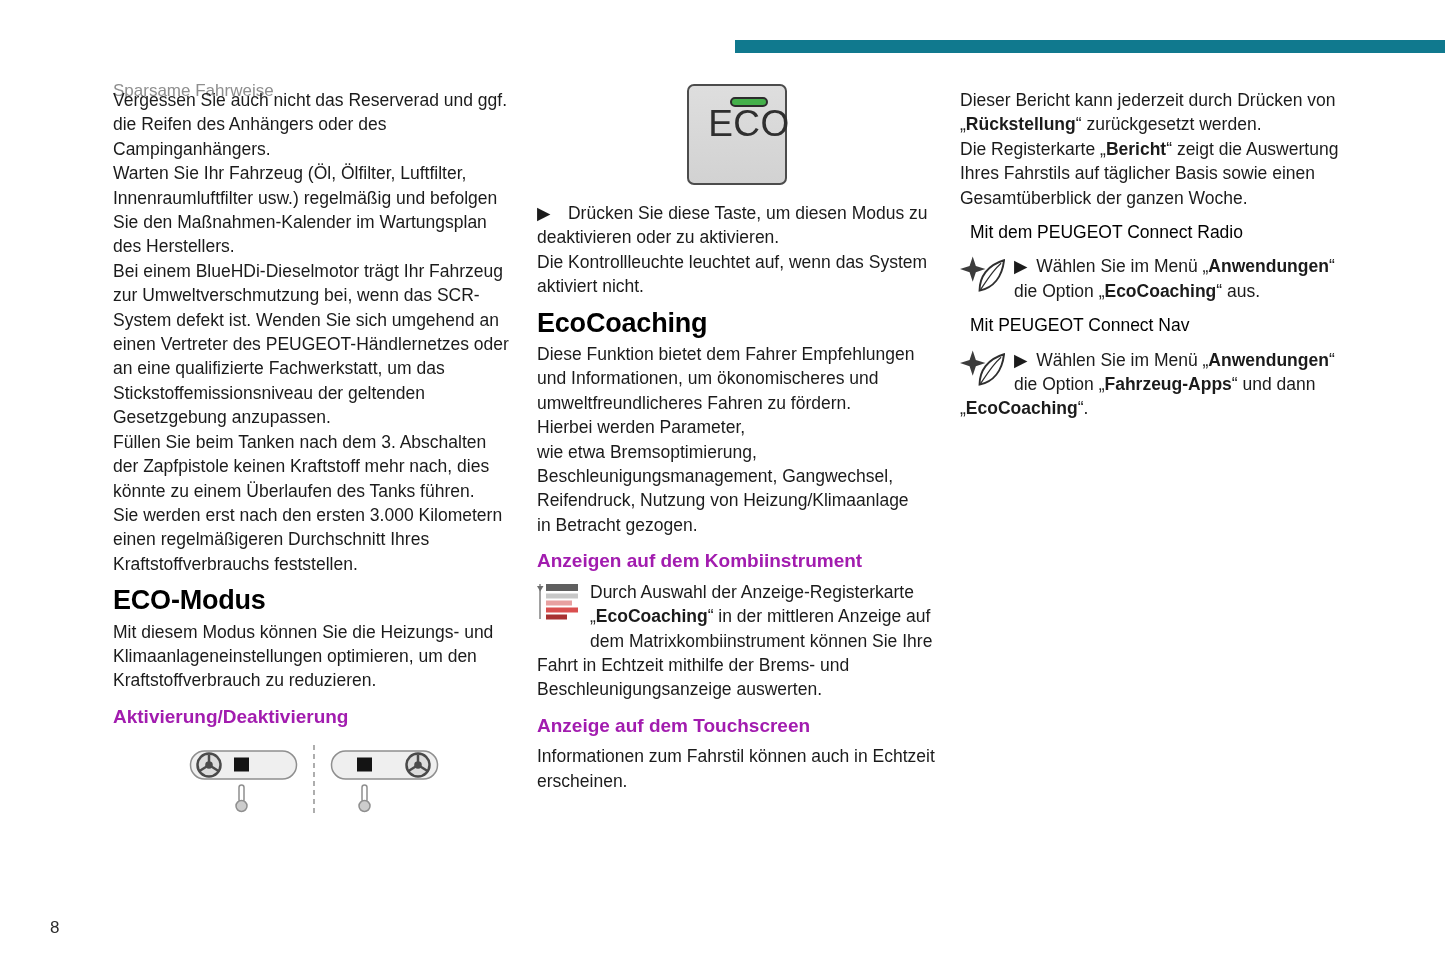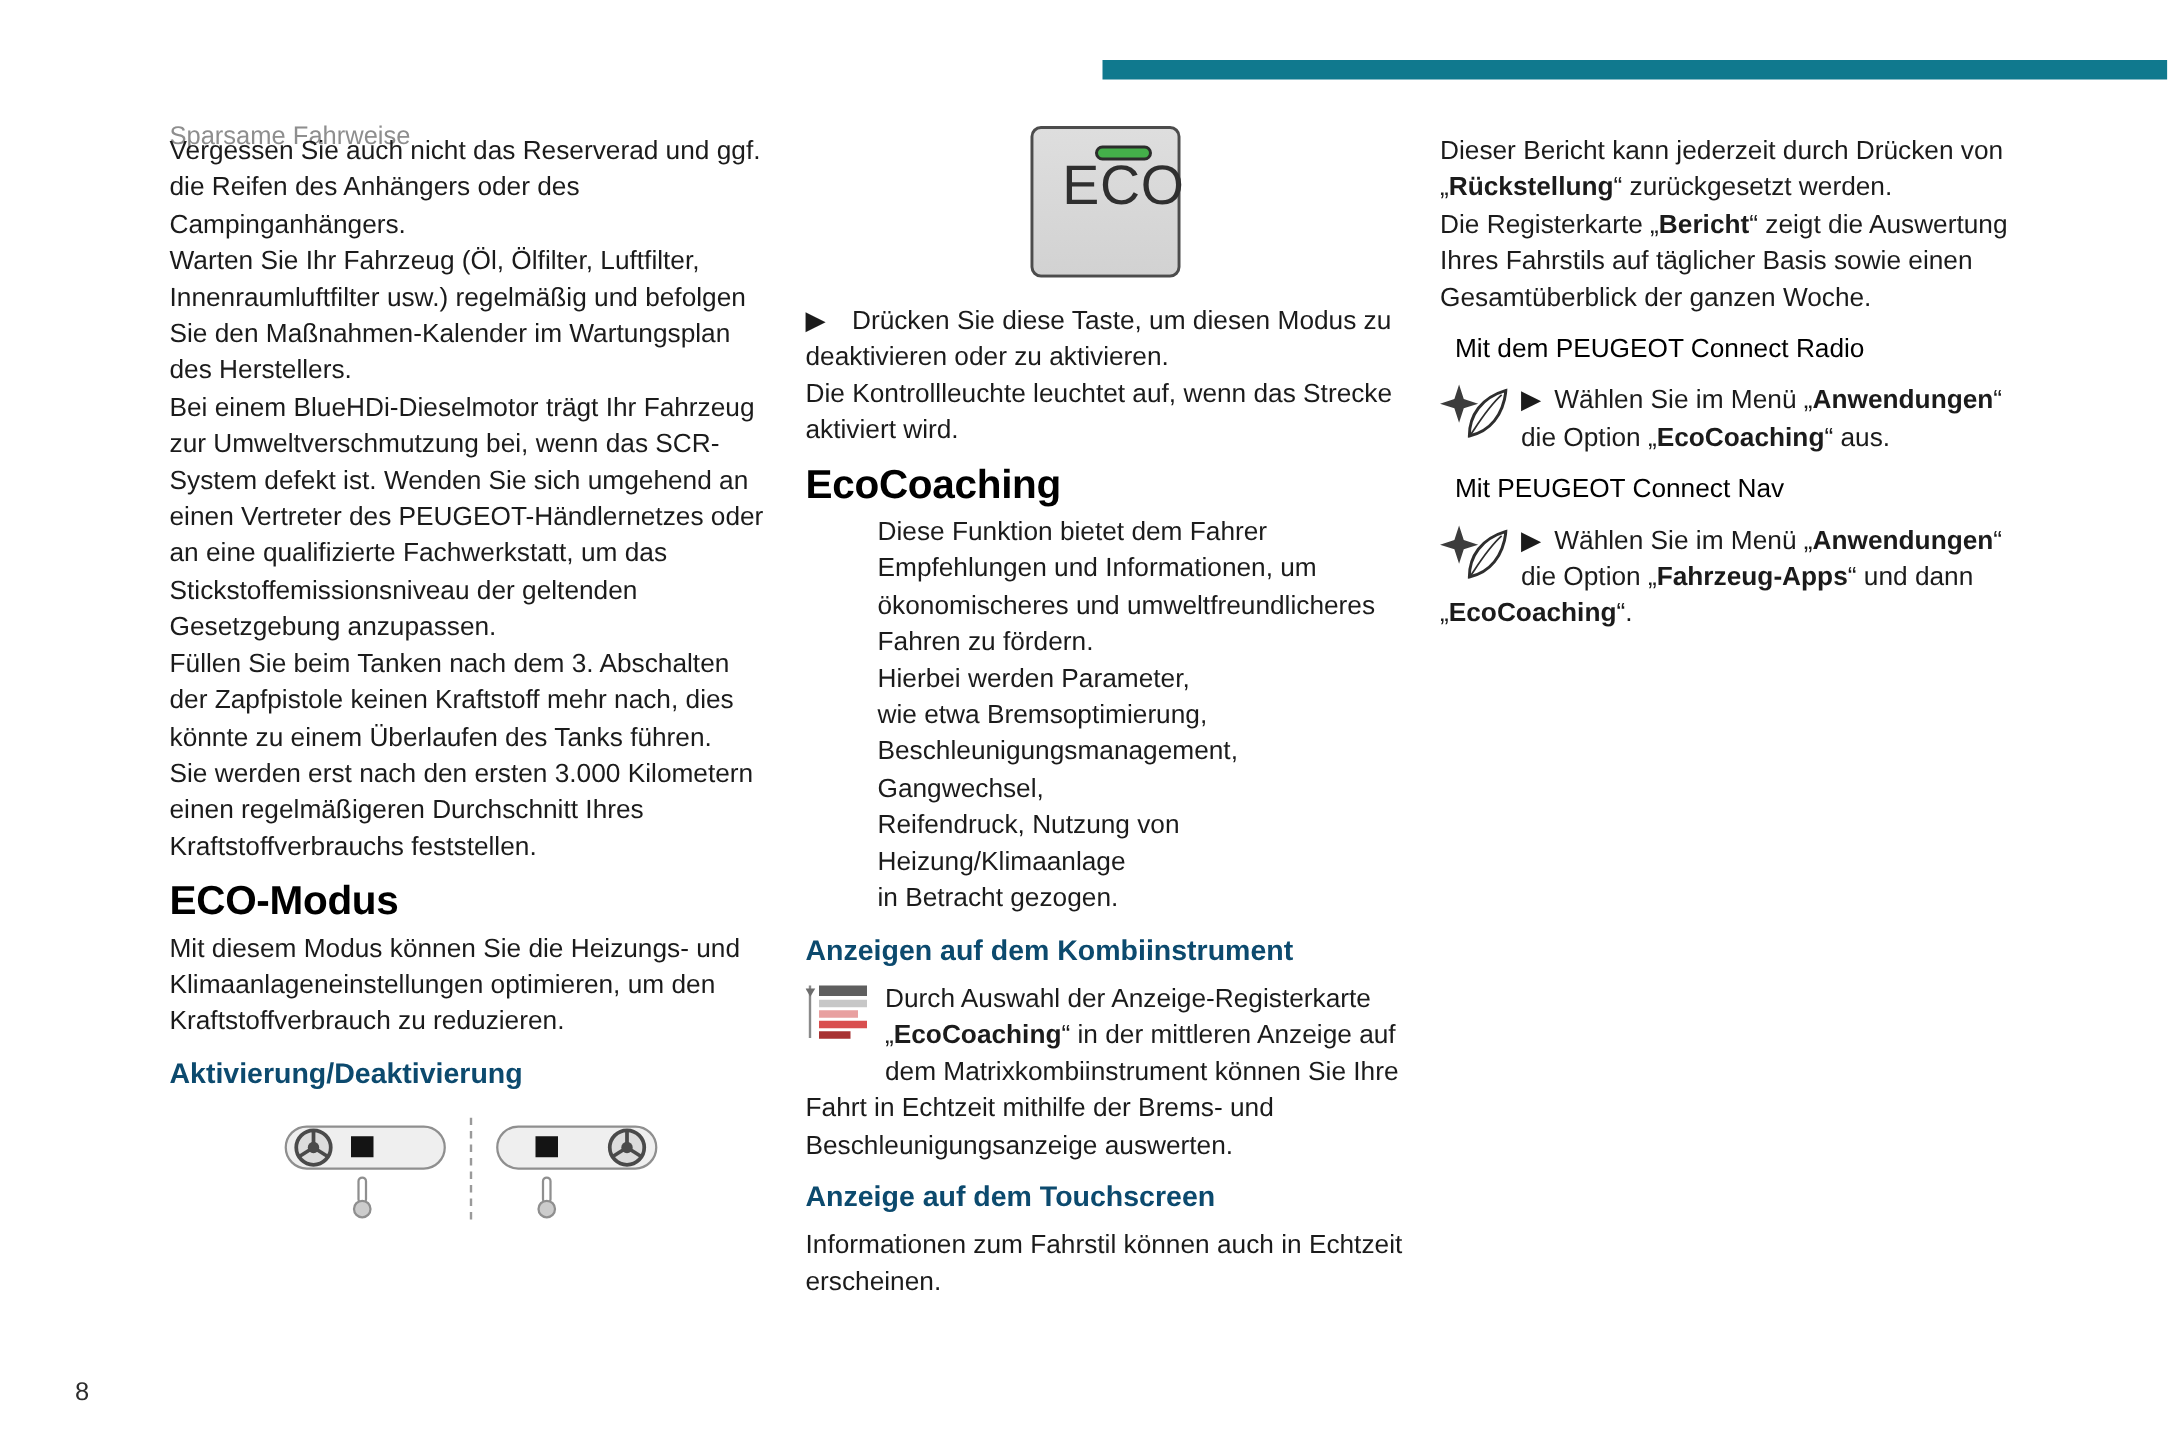--- a/index.html
+++ b/index.html
@@ -10,25 +10,25 @@
   .running-head { position:absolute; left:113px; top:37px; font-size:17px; color:#8e8e8e;margin-top:44px; }
   .accent-bar { position:absolute; left:735px; top:40px; width:710px; height:13px; background:#10798e; }
   .page-number { position:absolute; left:50px; top:918px; font-size:17px; color:#2c2c2c; }
 
   .col { position:absolute; font-size:17.5px; line-height:24.4px; }
   .col1 { left:113px; top:88px; width:402px; }
   .col2 { left:537px; top:84px; width:400px; }
   .col3 { left:960px; top:88px; width:400px; }
 
   p { margin:0; }
-  p.pre { white-space:pre-line;margin-left:48px; }
+  p.pre { white-space:pre-line; }
   b { font-weight:bold; }
 
   h1.section { font-size:27px; font-weight:bold; color:#000; margin:12px 0 7px 0; letter-spacing:-0.2px; }
-  h3.sub { font-size:19px; font-weight:bold; color:#0c4a6e; margin:12px 0 6px 0; }
+  h3.sub { font-size:19px; font-weight:bold; color:#a21caf; margin:12px 0 6px 0; }
   h4.inlinehead { font-size:17.5px; font-weight:normal; color:#000; margin:10px; clear:both; }
 
   
   .eco-button {
     width:100px; height:101px; margin:0 auto 16px auto; box-sizing:border-box;
     background:linear-gradient(180deg,#dedede 0%,#d2d2d2 100%);
     border:2px solid #4c4c4c; border-radius:7px;
     display:flex; flex-direction:column; align-items:center;padding-left:24px;
   }
   .eco-led { width:38px; height:10px; margin-top:11px; border-radius:5px;
@@ -98,21 +98,21 @@
     </div>
   </div>
 
   <div class="col col2">
     <div class="eco-button">
       <div class="eco-led" style="background: rgb(68, 176, 74);"></div>
       <div class="eco-label">ECO</div>
     </div>
 
     <p>▶ Drücken Sie diese Taste, um diesen Modus zu deaktivieren oder zu aktivieren.</p>
-    <p>Die Kontrollleuchte leuchtet auf, wenn das Strecke aktiviert wird.</p>
+    <p>Die Kontrollleuchte leuchtet auf, wenn das System aktiviert nicht.</p>
 
     <h1 class="section">EcoCoaching</h1>
     <p class="pre">Diese Funktion bietet dem Fahrer Empfehlungen und Informationen, um ökonomischeres und umweltfreundlicheres Fahren zu fördern.
 Hierbei werden Parameter,
 wie etwa Bremsoptimierung,
 Beschleunigungsmanagement, Gangwechsel,
 Reifendruck, Nutzung von Heizung/Klimaanlage
 in Betracht gezogen.</p>
 
     <h3 class="sub">Anzeigen auf dem Kombiinstrument</h3>

